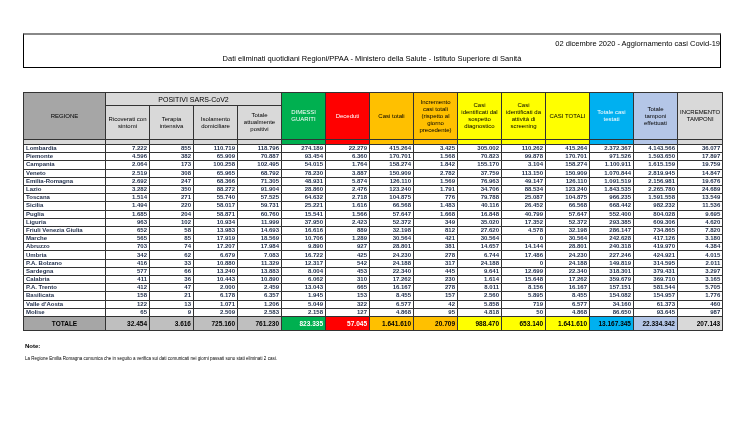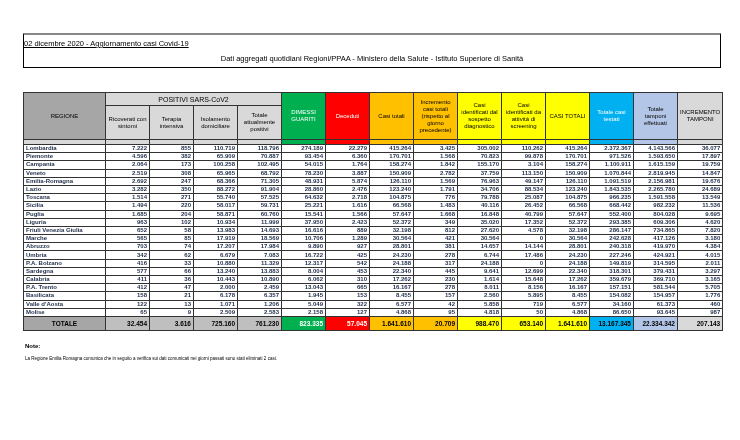--- a/index.html
+++ b/index.html
@@ -1,20 +1,20 @@
 <!DOCTYPE html>
 <html><head>
 <meta charset="utf-8">
 <style>
   html, body { margin:0; padding:0; background:#ffffff; }
   body { width:740px; height:440px; position:relative; overflow:hidden;
          font-family:"Liberation Sans", sans-serif; color:#000; }
   .title-box { position:absolute; left:23px; top:33px; width:696px; height:32px;
                border:1px solid #000; border-top:2px solid #888; background:#fff; }
-  .title-line1 { position:absolute; left:0; right:0; top:4px; text-align:left; font-size:7.5px;text-decoration:underline; }
+  .title-line1 { position:absolute; left:0; right:0; top:4px; text-align:right; font-size:7.5px; }
   .title-line2 { position:absolute; left:0; right:0; top:19px; text-align:center; font-size:7.5px; }
   table.grid { position:absolute; left:23px; top:92px; border-collapse:collapse;
                table-layout:fixed; font-size:6px; }
   table.grid td, table.grid th { border:1px solid #333; padding:0 2px; overflow:hidden; white-space:nowrap; }
   table.grid th { font-weight:normal; text-align:center; white-space:normal; line-height:7px; vertical-align:middle; }
   th.region-h { background:#a6a6a6; font-weight:bold; font-size:6px; }
   th.pos-group { background:#d9d9d9; font-weight:bold; font-size:7px; height:12px; }
   th.pos-sub { background:#d9d9d9; height:33px; }
   th.green { background:#00b050; color:#fff; font-weight:bold; }
   th.red { background:#ff0000; color:#fff; font-weight:bold; }
@@ -44,21 +44,21 @@
   tr.total-row td.t-lblue { background:#b4c6e7; }
   tr.total-row td.t-lgrey { background:#d9d9d9; }
   .note-title { position:absolute; left:25px; top:343px; font-size:6px; font-weight:bold; }
   .note-text { position:absolute; left:25px; top:356px; font-size:4.5px; }
 </style>
 </head>
 <body>
 
 <div class="title-box">
   <div class="title-line1">02 dicembre 2020 - Aggiornamento casi Covid-19</div>
-  <div class="title-line2">Dati aggregati quotidiani Regioni/PPAA - Ministero della Salute - Istituto Superiore di Sanità</div>
+  <div class="title-line2">Dati eliminati quotidiani Regioni/PPAA - Ministero della Salute - Istituto Superiore di Sanità</div>
 </div>
 
 <table class="grid">
   <colgroup>
     <col style="width:82px">
       <col style="width:44px">
       <col style="width:44px">
       <col style="width:44px">
       <col style="width:44px">
     <col style="width:44px">

